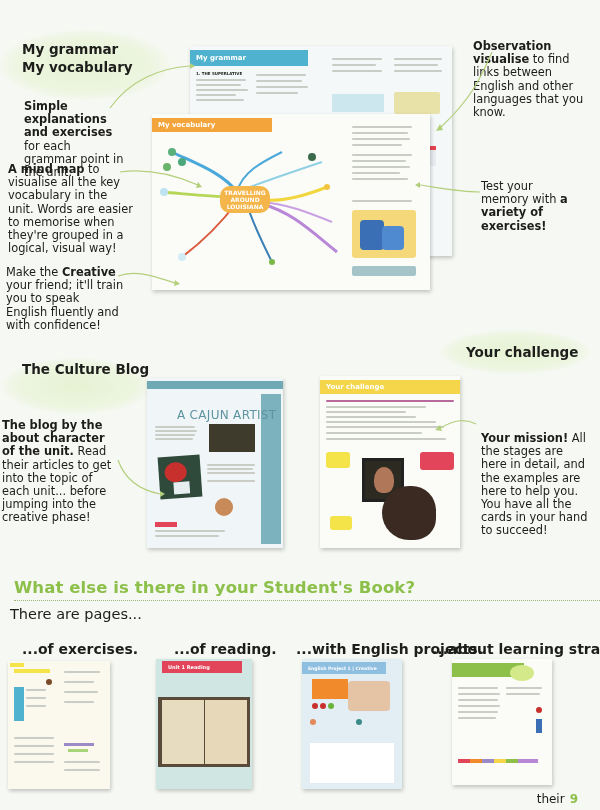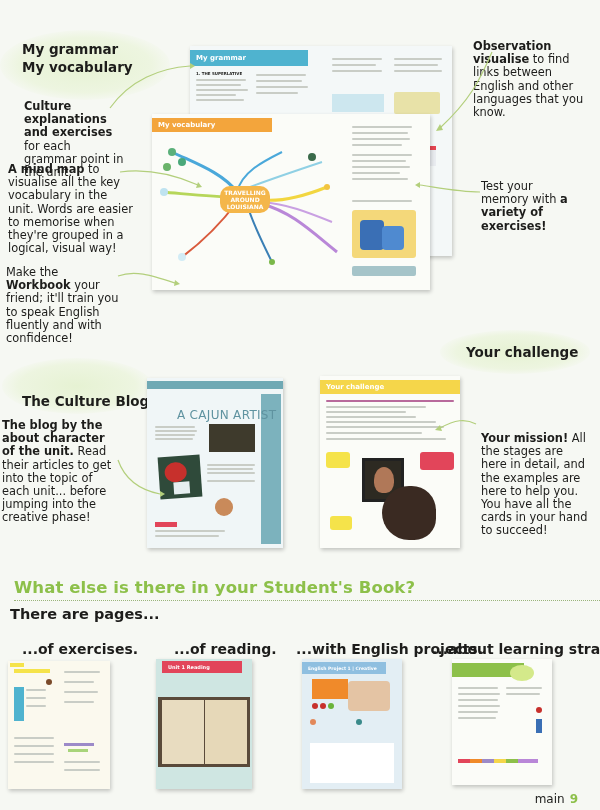--- a/index.html
+++ b/index.html
@@ -14,49 +14,49 @@
 
 
 .page{position:absolute;background:#fbfcf8;box-shadow:1px 2px 4px rgba(0,0,0,.22)}
 .bar{position:absolute;color:#fff;font-weight:bold;font-size:7px;padding-left:6px;display:flex;align-items:center}
 .line{position:absolute;height:2px;background:#c9cdc6;border-radius:1px}
 .mm-center{position:absolute;background:#f4b64a;color:#fff;font-weight:bold;font-size:6px;line-height:7px;text-align:center;border-radius:10px;padding:3px 4px}
 
 
 .green-title{position:absolute;left:14px;top:578px;font-size:16.5px;font-weight:bold;color:#8dc04a;letter-spacing:.1px}
 .dotted{position:absolute;left:14px;top:600px;width:586px;border-top:1px dotted #9ab47a}
-.sub{position:absolute;left:10px;top:606px;font-size:14.5px;font-weight:bold}
+.sub{position:absolute;left:10px;top:606px;font-size:14.5px;font-weight:normal}
 .thumb-label{position:absolute;font-size:14px;font-weight:bold;text-align:center;white-space:nowrap}
 .thumb{position:absolute;background:#fbfcf8;box-shadow:1px 2px 4px rgba(0,0,0,.22)}
 .page-num{position:absolute;right:22px;top:792px;font-size:12px}
 .page-num .n{color:#8dc04a;font-weight:bold;margin-left:5px}
 </style>
 </head>
 <body>
 
 <div class="blob" style="left:0;top:30px;width:170px;height:70px"></div>
 <div class="blob" style="left:2px;top:358px;width:150px;height:56px"></div>
 <div class="blob" style="left:440px;top:330px;width:150px;height:44px"></div>
 
 <section>
   <div class="heading" style="left:22px;top:40px">
     <div>My grammar</div>
     <div>My vocabulary</div>
   </div>
 
   <div class="desc" style="left:24px;top:100px;width:100px">
-    <b>Culture explanations and exercises</b><span> for each grammar point in the unit.</span>
+    <b>Simple explanations and exercises</b><span> for each grammar point in the unit.</span>
   </div>
 
   <div class="desc" style="left:8px;top:163px;width:128px">
     <b>A mind map</b><span> to visualise all the key vocabulary in the unit. Words are easier to memorise when they're grouped in a logical, visual way!</span>
   </div>
 
   <div class="desc" style="left:6px;top:266px;width:118px">
-    <span>Make the </span><b>Workbook</b><span> your friend; it'll train you to speak English fluently and with confidence!</span>
+    <span>Make the </span><b>Creative</b><span> your friend; it'll train you to speak English fluently and with confidence!</span>
   </div>
 
   <div class="desc" style="left:473px;top:40px;width:118px">
     <b>Observation visualise</b><span> to find links between English and other languages that you know.</span>
   </div>
 
   <div class="desc" style="left:481px;top:180px;width:100px">
     <span>Test your memory with </span><b>a variety of exercises!</b>
   </div>
 
@@ -121,21 +121,21 @@
     <div class="line" style="left:200px;top:86px;width:60px"></div>
     <div class="abs" style="left:200px;top:96px;width:64px;height:48px;background:#f4d87a;border-radius:3px">
       <div class="abs" style="left:8px;top:10px;width:24px;height:30px;background:#3a6fb5;border-radius:4px"></div>
       <div class="abs" style="left:30px;top:16px;width:22px;height:24px;background:#4f8ad0;border-radius:4px"></div>
     </div>
     <div class="abs" style="left:200px;top:152px;width:64px;height:10px;background:#a5c4c9;border-radius:2px"></div>
   </div>
 </section>
 
 <section>
-  <div class="heading" style="left:22px;top:392px">The Culture Blog</div>
+  <div class="heading" style="left:22px;top:360px">The Culture Blog</div>
   <div class="desc" style="left:2px;top:419px;width:116px">
     <b>The blog by the about character of the unit.</b><span> Read their articles to get into the topic of each unit... before jumping into the creative phase!</span>
   </div>
 
   <div class="page" style="left:147px;top:378px;width:136px;height:170px;background:#f0f6f7">
     <div class="abs" style="left:0;top:3px;width:136px;height:8px;background:#6fa9b4"></div>
     <div class="abs" style="left:114px;top:16px;width:20px;height:150px;background:#7cb2bd"></div>
     <div class="abs" style="left:30px;top:30px;font-size:12px;color:#5f93a0;letter-spacing:.3px">A CAJUN ARTIST</div>
     <div class="line" style="left:8px;top:48px;width:40px;height:1.5px"></div>
     <div class="line" style="left:8px;top:52px;width:42px;height:1.5px"></div>
@@ -272,14 +272,14 @@
     <div class="line" style="left:6px;top:58px;width:38px;height:1.5px"></div>
     <div class="line" style="left:54px;top:28px;width:36px;height:1.5px"></div>
     <div class="line" style="left:54px;top:34px;width:34px;height:1.5px"></div>
     <div class="abs" style="left:84px;top:48px;width:6px;height:6px;background:#c7302c;border-radius:50%"></div>
     <div class="abs" style="left:84px;top:60px;width:6px;height:14px;background:#3a6fb5"></div>
     <div class="abs" style="left:6px;top:100px;width:80px;height:4px;background:linear-gradient(90deg,#e2455a 0 15%,#f08a2a 15% 30%,#9c8ac8 30% 45%,#f5d64a 45% 60%,#8dc04a 60% 75%,#b987d8 75% 100%)"></div>
   </div>
 </section>
 
 <div class="page-num">
-  <span>main</span><span class="n">9</span>
+  <span>their</span><span class="n">9</span>
 </div>
 
 </body></html>

